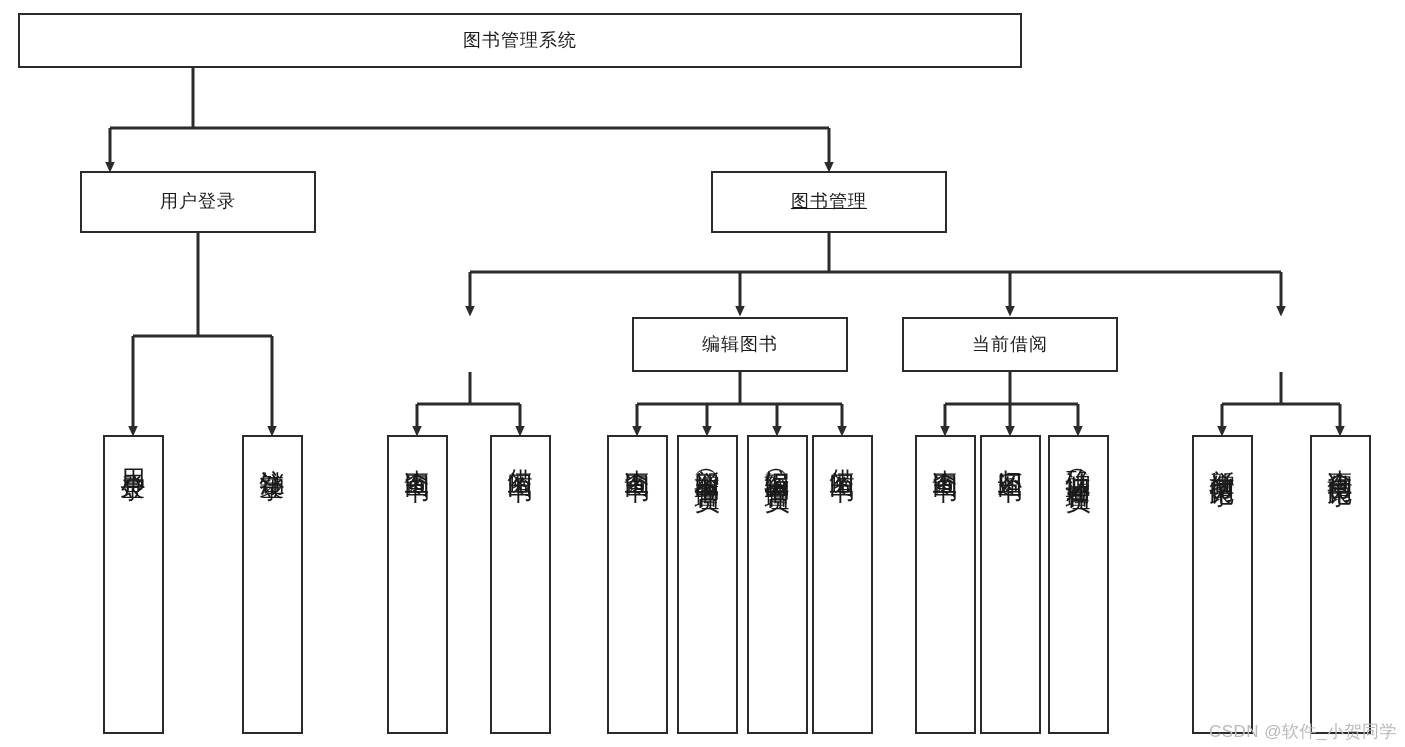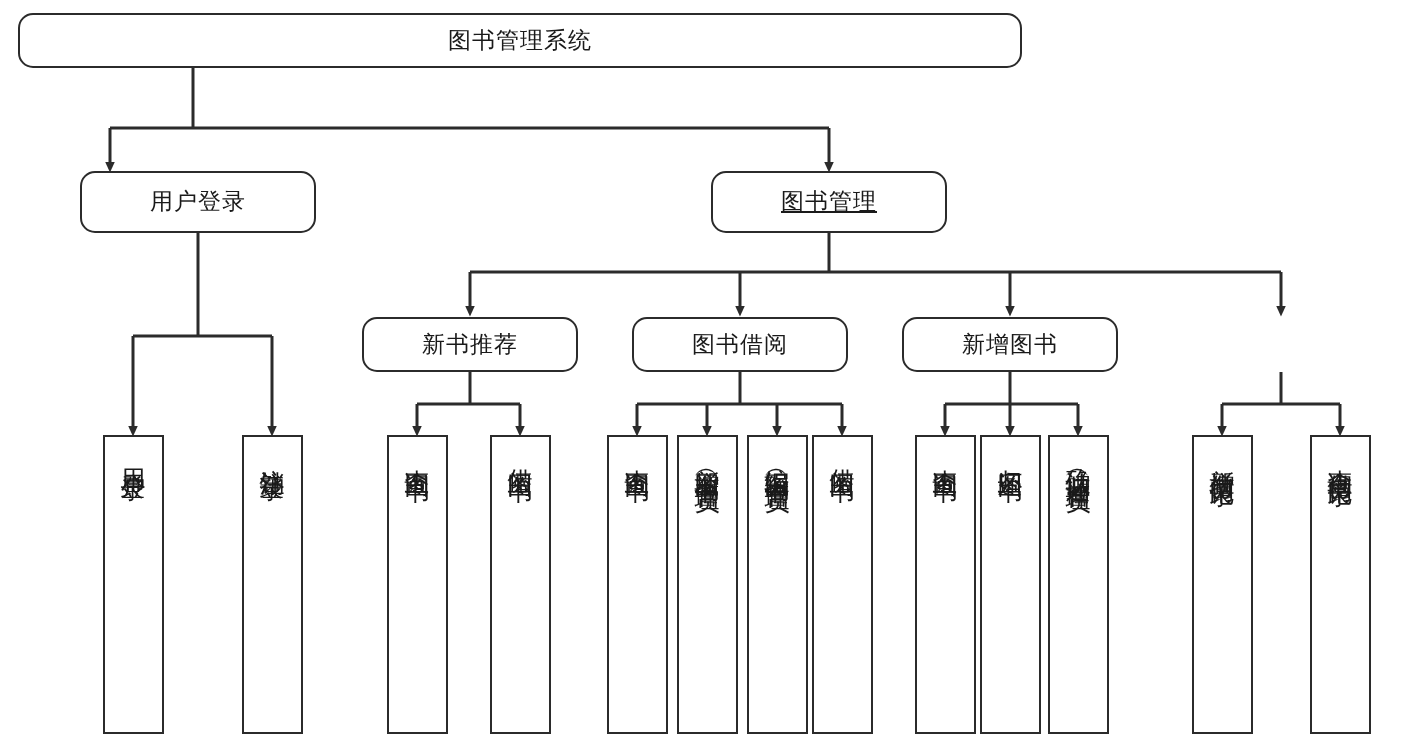--- a/index.html
+++ b/index.html
@@ -29,24 +29,23 @@
     position: absolute;
     box-sizing: border-box;
     border: 2.5px solid #2b2b2b;
     background: #ffffff;
     display: flex;
     align-items: center;
     justify-content: center;
     color: #1a1a1a;
   }
   .node.horiz {
-    font-size: 23px;
+    font-size: 18px;
     line-height: 1.2;
     letter-spacing: 1px;
-    border-radius: 15px;
   }
   .node.vert {
     align-items: flex-start;
     justify-content: center;
     padding-top: 12px;
   }
   .vert-text {
     writing-mode: vertical-rl;
     text-orientation: upright;
     font-size: 25px;
@@ -124,28 +123,25 @@
     <span>图书管理系统</span>
   </div>
 
   <div class="node horiz" style="left:80px; top:171px; width:236px; height:62px;">
     <span>用户登录</span>
   </div>
   <div class="node horiz" style="left:711px; top:171px; width:236px; height:62px;text-decoration:underline;">
     <span>图书管理</span>
   </div>
 
-  <div class="node horiz" style="left:362px; top:317px; width:216px; height:55px;">
-    <span>新书推荐</span>
-  </div>
   <div class="node horiz" style="left:632px; top:317px; width:216px; height:55px;">
-    <span>图书借阅</span>
+    <span>编辑图书</span>
   </div>
   <div class="node horiz" style="left:902px; top:317px; width:216px; height:55px;">
-    <span>新增图书</span>
+    <span>当前借阅</span>
   </div>
 
   <div class="node vert" style="left:103px; top:435px; width:61px; height:299px;">
     <span class="vert-text">用户登录</span>
   </div>
   <div class="node vert" style="left:242px; top:435px; width:61px; height:299px;">
     <span class="vert-text">注销登录</span>
   </div>
 
   <div class="node vert" style="left:387px; top:435px; width:61px; height:299px;">
@@ -178,13 +174,14 @@
     <span class="vert-text">确认归还（管理员）</span>
   </div>
 
   <div class="node vert" style="left:1192px; top:435px; width:61px; height:299px;">
     <span class="vert-text">新增借阅记录</span>
   </div>
   <div class="node vert" style="left:1310px; top:435px; width:61px; height:299px;">
     <span class="vert-text">查询借阅记录</span>
   </div>
 
+  <div class="watermark">CSDN @软件_小贺同学</div>
 </div>
 
 </body></html>

